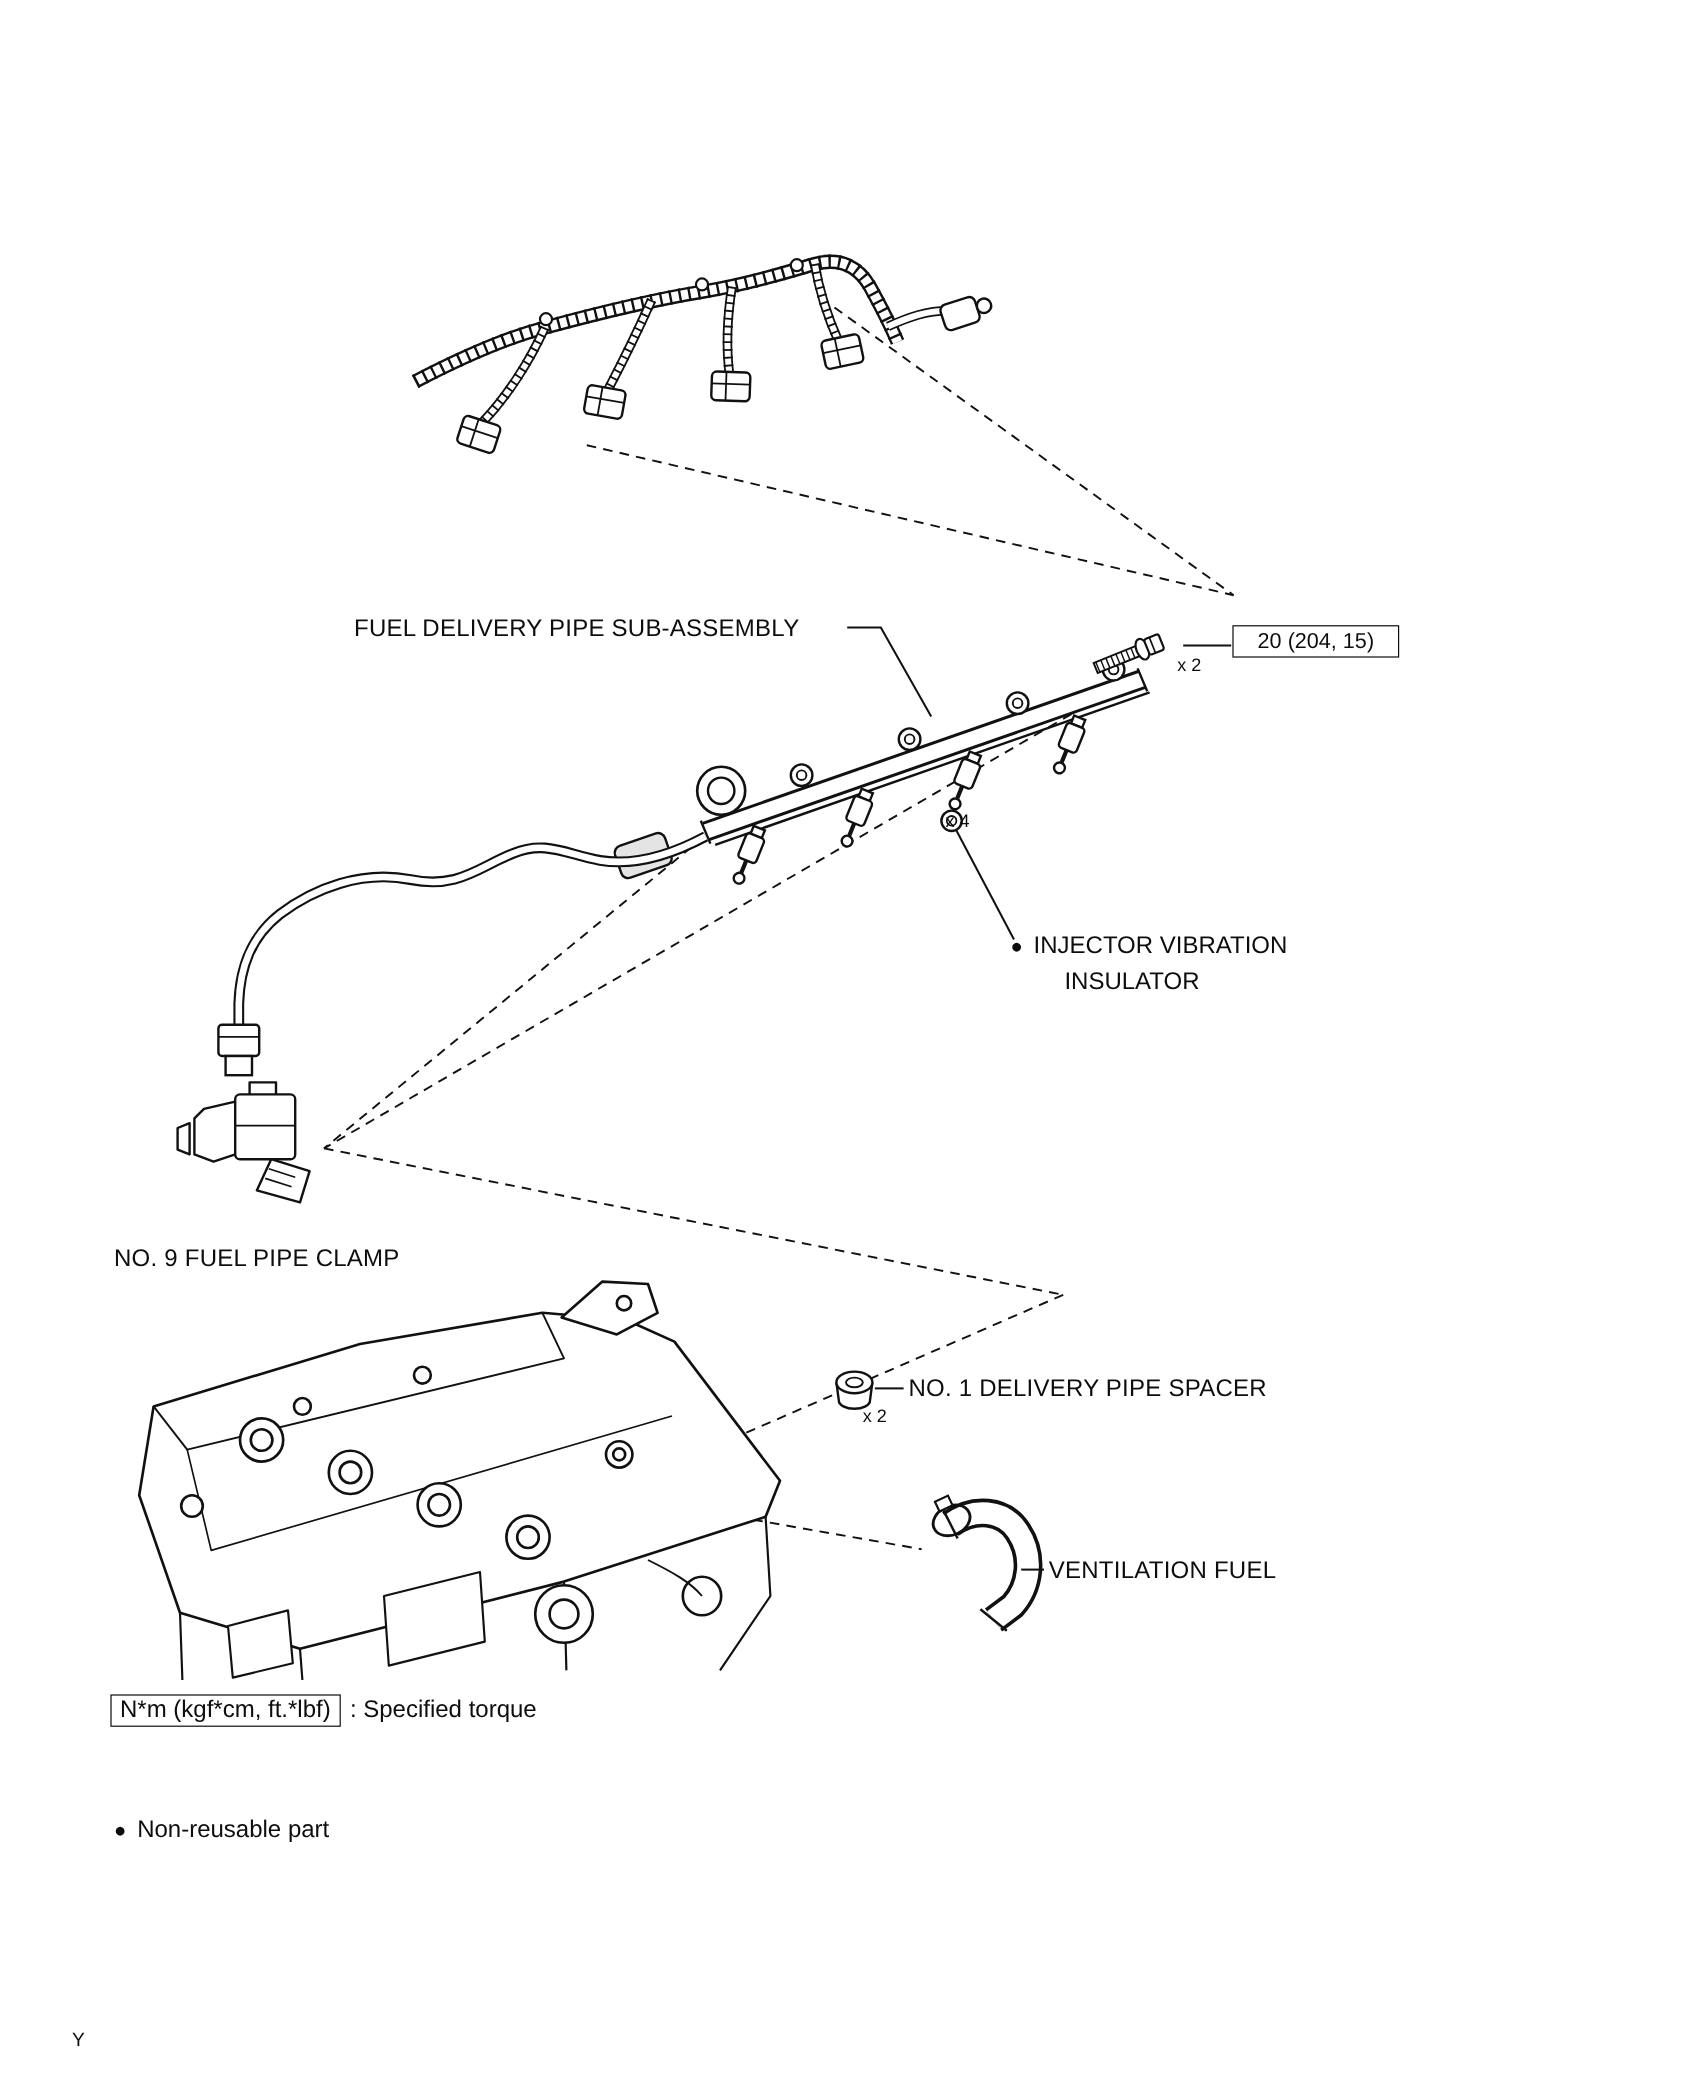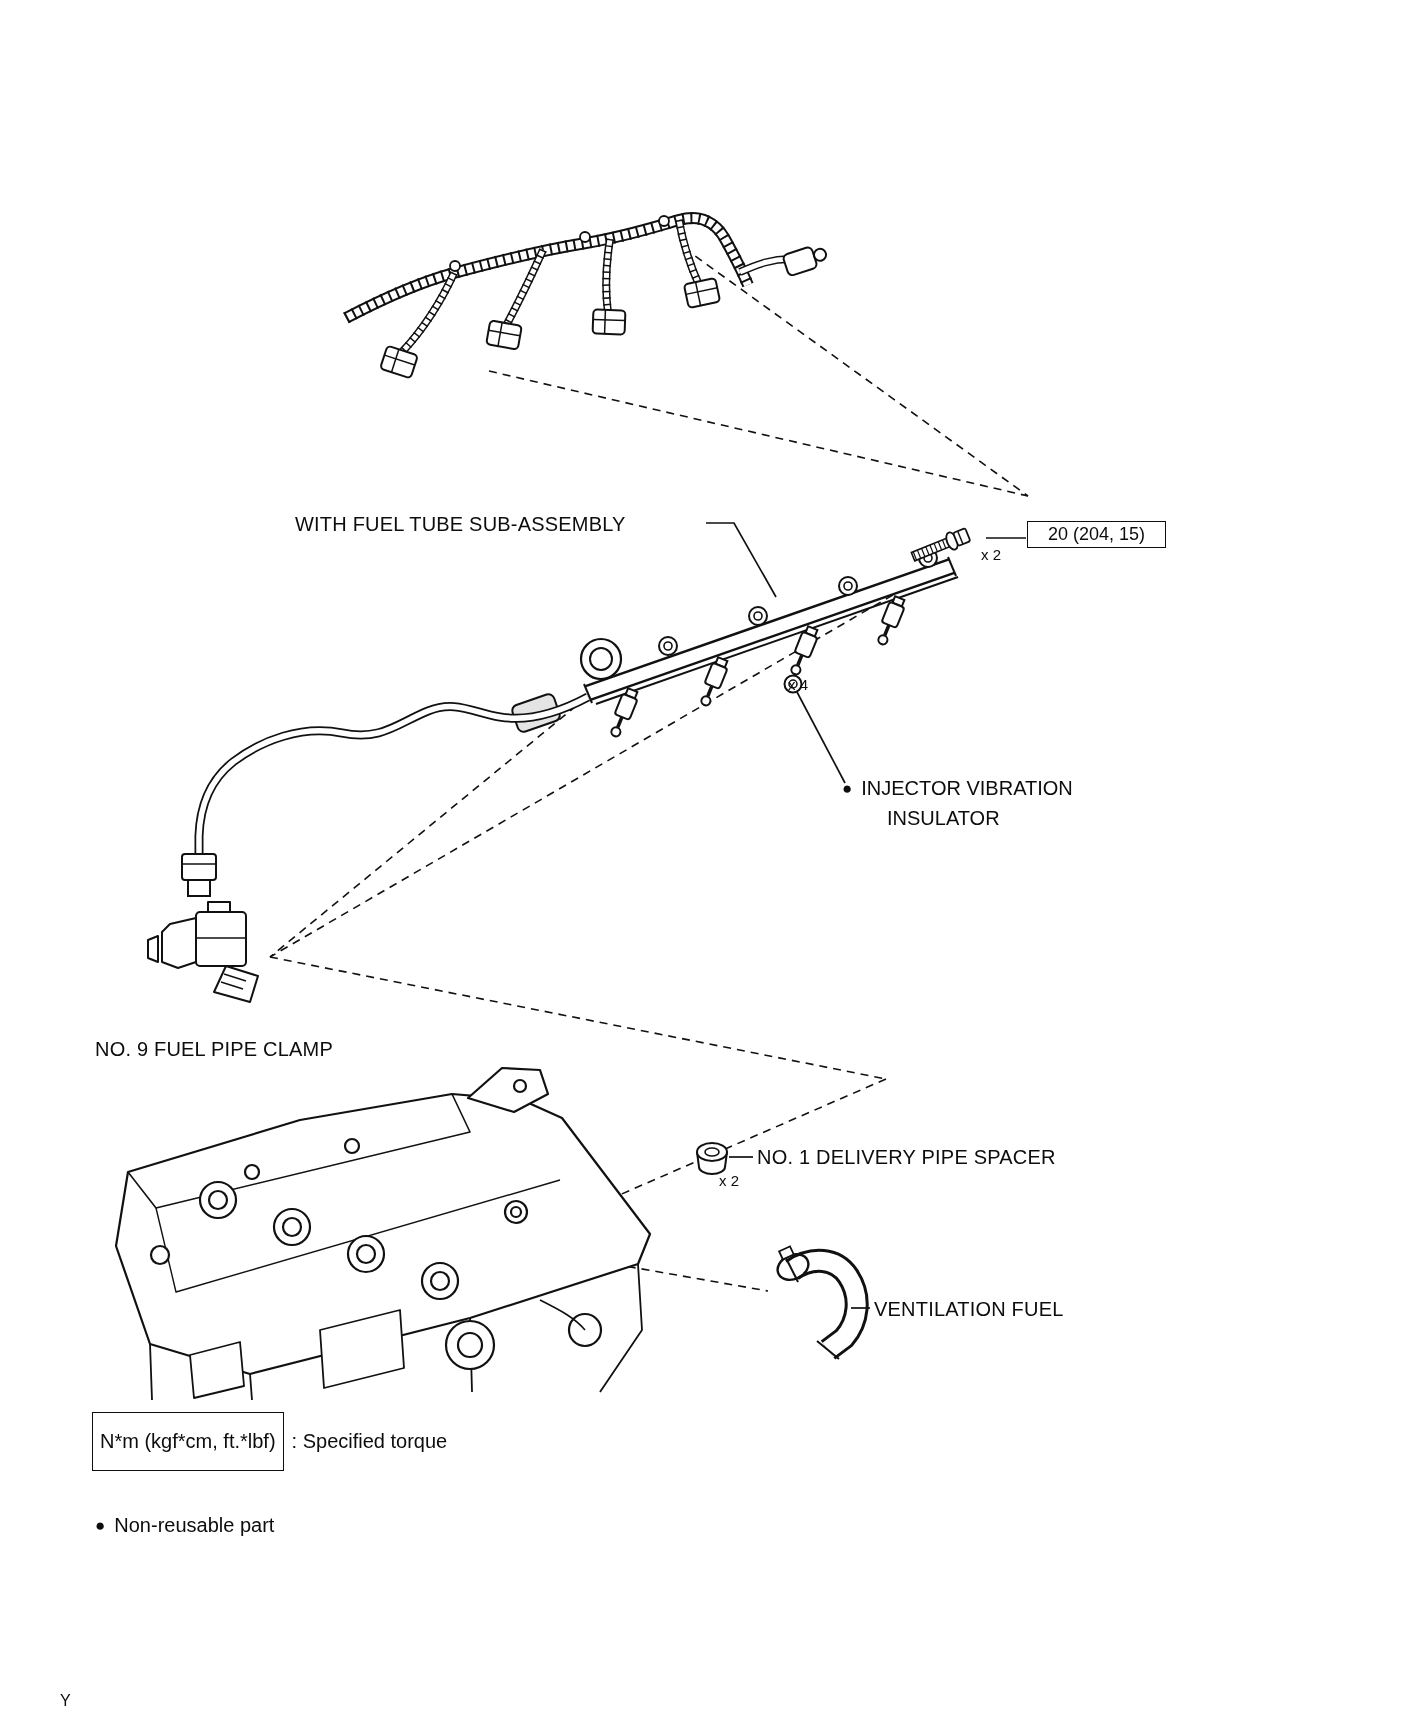--- a/index.html
+++ b/index.html
@@ -12,21 +12,21 @@
   .qty{position:absolute;font-size:15px;white-space:nowrap;}
   .torque-box{
     position:absolute;left:1027px;top:521px;border:1.7px solid #0d0d0d;
     padding:2px 20px;font-size:18px;white-space:nowrap;background:#fff;
   }
   .ins-label{position:absolute;left:842px;top:773px;font-size:20px;line-height:1.5;}
   .ins-line1{display:flex;align-items:center;gap:9px;}
   .ins-line2{margin-left:45px;}
   .dot{font-size:17px;line-height:1;}
   .legend-torque{position:absolute;left:92px;top:1412px;display:flex;align-items:center;gap:8px;font-size:20px;}
-  .legend-torque .boxed{border:1.7px solid #0d0d0d;padding:17px 7px;background:#fff;}
+  .legend-torque .boxed{border:1.7px solid #0d0d0d;padding:1px 7px;background:#fff;}
   .legend-nonreusable{position:absolute;left:95px;top:1514px;display:flex;align-items:center;gap:9px;font-size:20px;}
   .page-marker{position:absolute;left:60px;top:1692px;font-size:16px;}
 </style>
 </head>
 <body>
 
 <div class="page">
 
   <svg viewBox="0 0 1408 1734" width="1408" height="1734">
     <defs>
@@ -190,21 +190,21 @@
     <g stroke="#111" stroke-width="1.7" fill="none">
       <path d="M706,523 L734,523 L776,597"></path>
       <path d="M797,692 L845,783"></path>
       <path d="M986,538 L1026,538"></path>
       <path d="M729,1157 L753,1157"></path>
       <path d="M851,1308 L870,1308"></path>
     </g>
   </svg>
 
   <div class="lbl" style="left:295px;top:509px;">
-    <div>WITH FUEL TUBE SUB-ASSEMBLY</div>
+    <div>FUEL DELIVERY PIPE SUB-ASSEMBLY</div>
   </div>
 
   <div class="torque-box">20 (204, 15)</div>
 
   <div class="qty" style="left:981px;top:546px;">x 2</div>
 
   <div class="qty" style="left:788px;top:676px;">x 4</div>
 
   <div class="ins-label">
     <div class="ins-line1">

